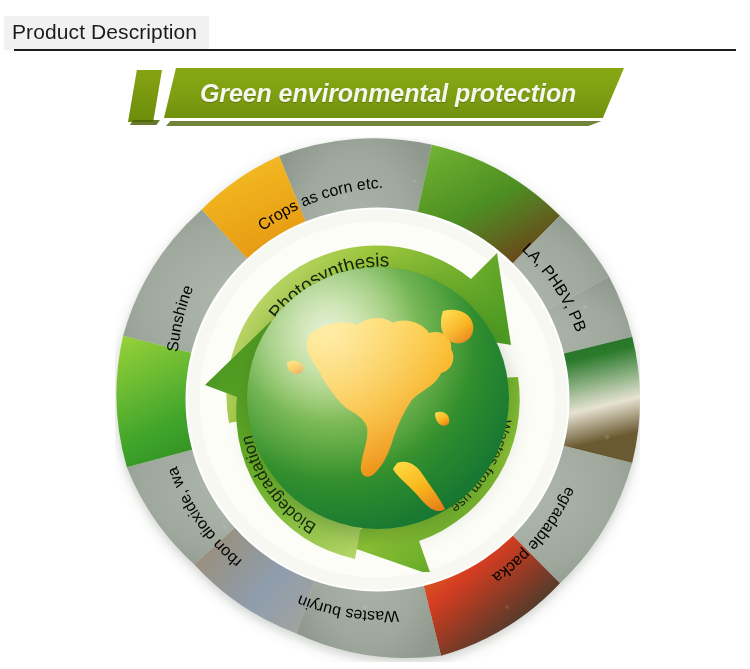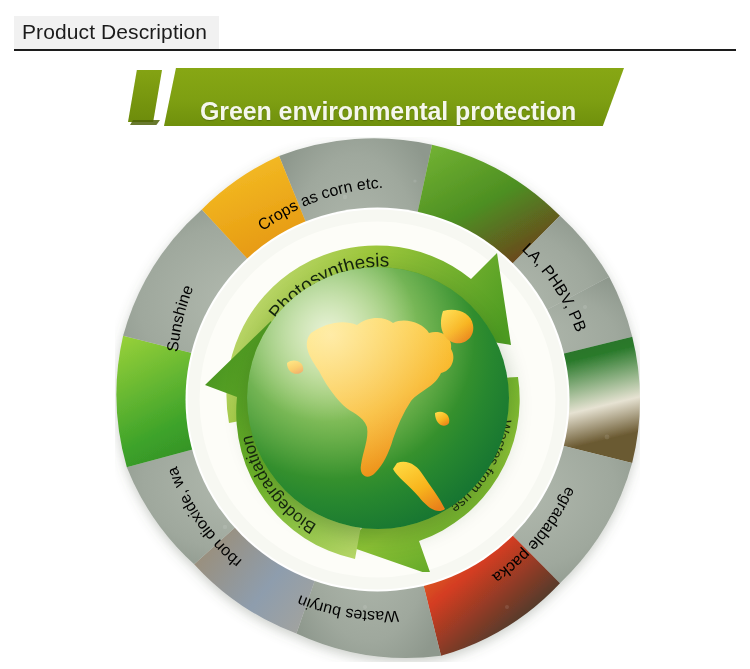--- a/index.html
+++ b/index.html
@@ -9,21 +9,21 @@
     font-family:"Liberation Sans", sans-serif;
     overflow:hidden;
     position:relative;
   }
 
   
   #section-header{
     position:absolute;left:0;top:0;width:750px;height:50px;
   }
   #section-title{
-    position:absolute;left:14px;top:16px;
+    position:absolute;left:4px;top:16px;
     background:#f1f1f1;
     color:#1b1b1b;
     font-size:21px;
     line-height:28px;
     padding:2px 12px 4px 8px;
     letter-spacing:.1px;
     white-space:nowrap;
   }
   #header-rule{
     position:absolute;left:14px;top:49px;width:722px;height:2px;
@@ -39,24 +39,24 @@
     background:linear-gradient(180deg,#84a313 0%,#6d8c0b 100%);
     clip-path:polygon(26% 0%,100% 0%,74% 100%,0% 100%);
   }
   #banner-tab-shadow{
     position:absolute;left:2px;top:54px;width:30px;height:5px;
     background:#4d6208;
     clip-path:polygon(10% 0%,100% 0%,88% 100%,0% 100%);
     opacity:.85;
   }
   #banner-main{
-    position:absolute;left:36px;top:2px;width:460px;height:58px;
+    position:absolute;left:36px;top:2px;width:460px;height:50px;
     background:linear-gradient(180deg,#87a714 0%,#7e9f12 55%,#6f900c 100%);
     clip-path:polygon(2.6% 0%,100% 0%,95.4% 100%,0% 100%);
-    display:flex;align-items:flex-end;
+    display:flex;align-items:center;font-style:italic;
   }
   #banner-main-shadow{
     position:absolute;left:38px;top:55px;width:440px;height:5px;
     background:#4f6508;
     clip-path:polygon(1% 0%,99% 0%,96% 100%,0% 100%);
     opacity:.8;
   }
   #banner-title{
     color:#f5f7ec;
     font-size:25px;

